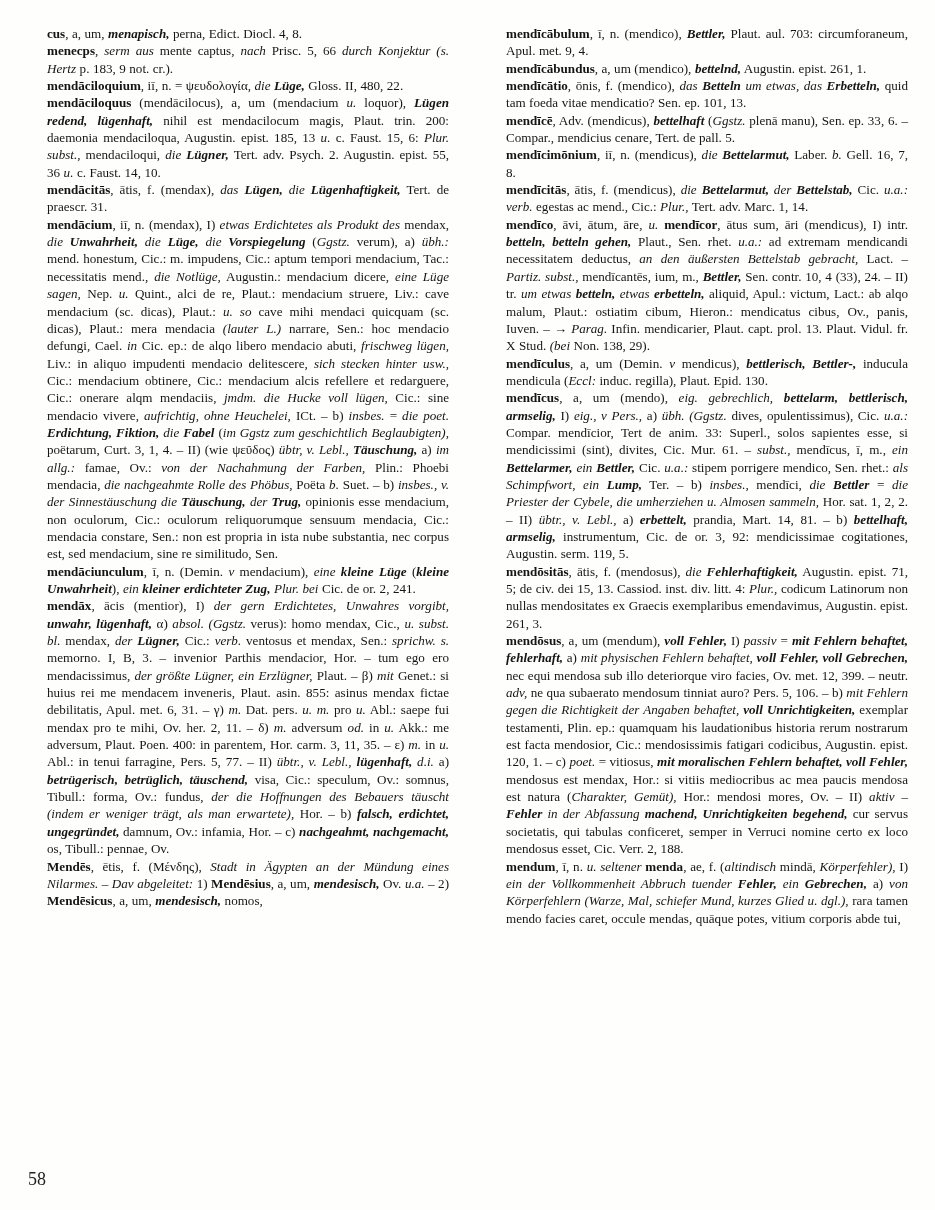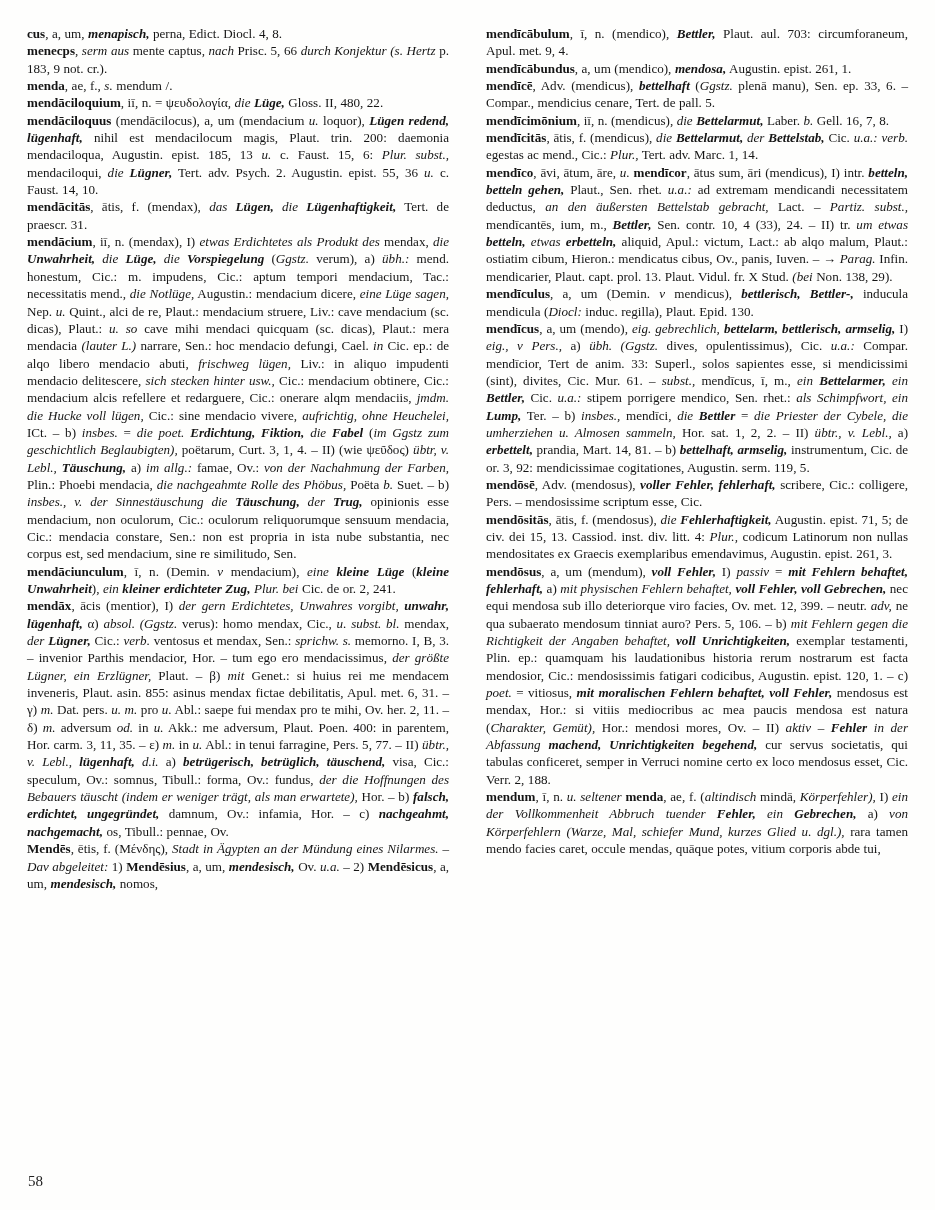--- a/index.html
+++ b/index.html
@@ -15,63 +15,62 @@
     background: #fefefd;
     overflow: hidden;
   }
   .columns {
     position: absolute;
     left: 27px; top: 25px;
     width: 881px;
     display: flex;
     gap: 37px;
   }
-  .column { width: 422px; }
+  .column { width: 422px; margin-left: 20px; }
   p.entry {
     font-size: 13.1px;
     line-height: 17.35px;
     text-align: justify;
     word-spacing: 0.2px;
   }
   .b  { font-weight: 700; }
   .i  { font-style: italic; }
   .bi { font-weight: 700; font-style: italic; }
   .page-number {
     position: absolute;
     left: 28px; bottom: 20px;
-    font-size: 15px;
+    font-size: 18px;
     color: #222;
   }
 </style>
 </head>
 <body>
 
 <div class="page">
   <div class="columns">
     <div class="column">
         <p class="entry"><span class="b">cus</span><span>, a, um, </span><span class="bi">menapisch,</span><span> perna, Edict. Diocl. 4, 8.</span></p>
         <p class="entry"><span class="b">menecps</span><span>, </span><span class="i">serm aus</span><span> mente captus, </span><span class="i">nach</span><span> Prisc. 5, 66 </span><span class="i">durch Konjektur (s. Hertz</span><span> p. 183, 9 not. cr.).</span></p>
-        <p class="entry"><span class="b">menda</span><span>, ae, f., </span><span class="i">s.</span><span> mendum /.</span></p>
         <p class="entry"><span class="b">mendāciloquium</span><span>, iī, n. = ψευδολογία, </span><span class="i">die</span><span class="bi"> Lüge,</span><span> Gloss. II, 480, 22.</span></p>
         <p class="entry"><span class="b">mendāciloquus</span><span> (mendācilocus), a, um (mendacium </span><span class="i">u.</span><span> loquor), </span><span class="bi">Lügen redend, lügenhaft,</span><span> nihil est mendacilocum magis, Plaut. trin. 200: daemonia mendaciloqua, Augustin. epist. 185, 13 </span><span class="i">u.</span><span> c. Faust. 15, 6: </span><span class="i">Plur. subst.,</span><span> mendaciloqui, </span><span class="i">die</span><span class="bi"> Lügner,</span><span> Tert. adv. Psych. 2. Augustin. epist. 55, 36 </span><span class="i">u.</span><span> c. Faust. 14, 10.</span></p>
         <p class="entry"><span class="b">mendācitās</span><span>, ātis, f. (mendax), </span><span class="i">das</span><span class="bi"> Lügen,</span><span class="i"> die</span><span class="bi"> Lügenhaftigkeit,</span><span> Tert. de praescr. 31.</span></p>
         <p class="entry"><span class="b">mendācium</span><span>, iī, n. (mendax), I) </span><span class="i">etwas Erdichtetes als Produkt des</span><span> mendax, </span><span class="i">die</span><span class="bi"> Unwahrheit,</span><span class="i"> die</span><span class="bi"> Lüge,</span><span class="i"> die</span><span class="bi"> Vorspiegelung</span><span> (</span><span class="i">Ggstz.</span><span> verum), a) </span><span class="i">übh.:</span><span> mend. honestum, Cic.: m. impudens, Cic.: aptum tempori mendacium, Tac.: necessitatis mend., </span><span class="i">die Notlüge,</span><span> Augustin.: mendacium dicere, </span><span class="i">eine Lüge sagen,</span><span> Nep. </span><span class="i">u.</span><span> Quint., alci de re, Plaut.: mendacium struere, Liv.: cave mendacium (sc. dicas), Plaut.: </span><span class="i">u. so</span><span> cave mihi mendaci quicquam (sc. dicas), Plaut.: mera mendacia </span><span class="i">(lauter L.)</span><span> narrare, Sen.: hoc mendacio defungi, Cael. </span><span class="i">in</span><span> Cic. ep.: de alqo libero mendacio abuti, </span><span class="i">frischweg lügen,</span><span> Liv.: in aliquo impudenti mendacio delitescere, </span><span class="i">sich stecken hinter usw.,</span><span> Cic.: mendacium obtinere, Cic.: mendacium alcis refellere et redarguere, Cic.: onerare alqm mendaciis, </span><span class="i">jmdm. die Hucke voll lügen,</span><span> Cic.: sine mendacio vivere, </span><span class="i">aufrichtig, ohne Heuchelei,</span><span> ICt. – b) </span><span class="i">insbes.</span><span> = </span><span class="i">die poet.</span><span class="bi"> Erdichtung, Fiktion,</span><span class="i"> die</span><span class="bi"> Fabel</span><span> (</span><span class="i">im Ggstz zum geschichtlich Beglaubigten),</span><span> poëtarum, Curt. 3, 1, 4. – II) (wie ψεῦδος) </span><span class="i">übtr, v. Lebl.,</span><span class="bi"> Täuschung,</span><span> a) </span><span class="i">im allg.:</span><span> famae, Ov.: </span><span class="i">von der Nachahmung der Farben,</span><span> Plin.: Phoebi mendacia, </span><span class="i">die nachgeahmte Rolle des Phöbus,</span><span> Poëta </span><span class="i">b.</span><span> Suet. – b) </span><span class="i">insbes., v. der Sinnestäuschung die</span><span class="bi"> Täuschung,</span><span class="i"> der</span><span class="bi"> Trug,</span><span> opinionis esse mendacium, non oculorum, Cic.: oculorum reliquorumque sensuum mendacia, Cic.: mendacia constare, Sen.: non est propria in ista nube substantia, nec corpus est, sed mendacium, sine re similitudo, Sen.</span></p>
         <p class="entry"><span class="b">mendāciunculum</span><span>, ī, n. (Demin. </span><span class="i">v</span><span> mendacium), </span><span class="i">eine</span><span class="bi"> kleine Lüge</span><span> (</span><span class="bi">kleine Unwahrheit</span><span>), </span><span class="i">ein</span><span class="bi"> kleiner erdichteter Zug,</span><span class="i"> Plur. bei</span><span> Cic. de or. 2, 241.</span></p>
         <p class="entry"><span class="b">mendāx</span><span>, ācis (mentior), I) </span><span class="i">der gern Erdichtetes, Unwahres vorgibt,</span><span class="bi"> unwahr, lügenhaft,</span><span> α) </span><span class="i">absol. (Ggstz.</span><span> verus): homo mendax, Cic., </span><span class="i">u. subst. bl.</span><span> mendax, </span><span class="i">der</span><span class="bi"> Lügner,</span><span> Cic.: </span><span class="i">verb.</span><span> ventosus et mendax, Sen.: </span><span class="i">sprichw. s.</span><span> memorno. I, B, 3. – invenior Parthis mendacior, Hor. – tum ego ero mendacissimus, </span><span class="i">der größte Lügner, ein Erzlügner,</span><span> Plaut. – β) </span><span class="i">mit</span><span> Genet.: si huius rei me mendacem inveneris, Plaut. asin. 855: asinus mendax fictae debilitatis, Apul. met. 6, 31. – γ) </span><span class="i">m.</span><span> Dat. pers. </span><span class="i">u. m.</span><span> pro </span><span class="i">u.</span><span> Abl.: saepe fui mendax pro te mihi, Ov. her. 2, 11. – δ) </span><span class="i">m.</span><span> adversum </span><span class="i">od.</span><span> in </span><span class="i">u.</span><span> Akk.: me adversum, Plaut. Poen. 400: in parentem, Hor. carm. 3, 11, 35. – ε) </span><span class="i">m.</span><span> in </span><span class="i">u.</span><span> Abl.: in tenui farragine, Pers. 5, 77. – II) </span><span class="i">übtr., v. Lebl.,</span><span class="bi"> lügenhaft,</span><span class="i"> d.i.</span><span> a) </span><span class="bi">betrügerisch, betrüglich, täuschend,</span><span> visa, Cic.: speculum, Ov.: somnus, Tibull.: forma, Ov.: fundus, </span><span class="i">der die Hoffnungen des Bebauers täuscht (indem er weniger trägt, als man erwartete),</span><span> Hor. – b) </span><span class="bi">falsch, erdichtet, ungegründet,</span><span> damnum, Ov.: infamia, Hor. – c) </span><span class="bi">nachgeahmt, nachgemacht,</span><span> os, Tibull.: pennae, Ov.</span></p>
         <p class="entry"><span class="b">Mendēs</span><span>, ētis, f. (Μένδης), </span><span class="i">Stadt in Ägypten an der Mündung eines Nilarmes. – Dav abgeleitet:</span><span> 1) </span><span class="b">Mendēsius</span><span>, a, um, </span><span class="bi">mendesisch,</span><span> Ov. </span><span class="i">u.a.</span><span> – 2) </span><span class="b">Mendēsicus</span><span>, a, um, </span><span class="bi">mendesisch,</span><span> nomos,</span></p>
       </div>
     <div class="column">
         <p class="entry"><span class="b">mendīcābulum</span><span>, ī, n. (mendico), </span><span class="bi">Bettler,</span><span> Plaut. aul. 703: circumforaneum, Apul. met. 9, 4.</span></p>
-        <p class="entry"><span class="b">mendīcābundus</span><span>, a, um (mendico), </span><span class="bi">mendosa,</span><span> Augustin. epist. 261, 1.</span></p>
+        <p class="entry"><span class="b">mendīcābundus</span><span>, a, um (mendico), </span><span class="bi">bettelnd,</span><span> Augustin. epist. 261, 1.</span></p>
+        <p class="entry"><span class="b">mendīcātio</span><span>, ōnis, f. (mendico), </span><span class="i">das</span><span class="bi"> Betteln</span><span class="i"> um etwas, das</span><span class="bi"> Erbetteln,</span><span> quid tam foeda vitae mendicatio? Sen. ep. 101, 13.</span></p>
         <p class="entry"><span class="b">mendīcē</span><span>, Adv. (mendicus), </span><span class="bi">bettelhaft</span><span> (</span><span class="i">Ggstz.</span><span> plenā manu), Sen. ep. 33, 6. – Compar., mendicius cenare, Tert. de pall. 5.</span></p>
         <p class="entry"><span class="b">mendīcimōnium</span><span>, iī, n. (mendicus), </span><span class="i">die</span><span class="bi"> Bettelarmut,</span><span> Laber. </span><span class="i">b.</span><span> Gell. 16, 7, 8.</span></p>
         <p class="entry"><span class="b">mendīcitās</span><span>, ātis, f. (mendicus), </span><span class="i">die</span><span class="bi"> Bettelarmut,</span><span class="i"> der</span><span class="bi"> Bettelstab,</span><span> Cic. </span><span class="i">u.a.:</span><span class="i"> verb.</span><span> egestas ac mend., Cic.: </span><span class="i">Plur.,</span><span> Tert. adv. Marc. 1, 14.</span></p>
         <p class="entry"><span class="b">mendīco</span><span>, āvi, ātum, āre, </span><span class="i">u.</span><span> </span><span class="b">mendīcor</span><span>, ātus sum, āri (mendicus), I) intr. </span><span class="bi">betteln, betteln gehen,</span><span> Plaut., Sen. rhet. </span><span class="i">u.a.:</span><span> ad extremam mendicandi necessitatem deductus, </span><span class="i">an den äußersten Bettelstab gebracht,</span><span> Lact. – </span><span class="i">Partiz. subst.,</span><span> mendīcantēs, ium, m., </span><span class="bi">Bettler,</span><span> Sen. contr. 10, 4 (33), 24. – II) tr. </span><span class="i">um etwas</span><span class="bi"> betteln,</span><span class="i"> etwas</span><span class="bi"> erbetteln,</span><span> aliquid, Apul.: victum, Lact.: ab alqo malum, Plaut.: ostiatim cibum, Hieron.: mendicatus cibus, Ov., panis, Iuven. – → </span><span class="i">Parag.</span><span> Infin. mendicarier, Plaut. capt. prol. 13. Plaut. Vidul. fr. X Stud. </span><span class="i">(bei</span><span> Non. 138, 29).</span></p>
-        <p class="entry"><span class="b">mendīculus</span><span>, a, um (Demin. </span><span class="i">v</span><span> mendicus), </span><span class="bi">bettlerisch, Bettler-,</span><span> inducula mendicula (</span><span class="i">Diocl:</span><span> induc. regilla), Plaut. Epid. 130.</span></p>
+        <p class="entry"><span class="b">mendīculus</span><span>, a, um (Demin. </span><span class="i">v</span><span> mendicus), </span><span class="bi">bettlerisch, Bettler-,</span><span> inducula mendicula (</span><span class="i">Eccl:</span><span> induc. regilla), Plaut. Epid. 130.</span></p>
         <p class="entry"><span class="b">mendīcus</span><span>, a, um (mendo), </span><span class="i">eig. gebrechlich,</span><span class="bi"> bettelarm, bettlerisch, armselig,</span><span> I) </span><span class="i">eig., v Pers.,</span><span> a) </span><span class="i">übh. (Ggstz.</span><span> dives, opulentissimus), Cic. </span><span class="i">u.a.:</span><span> Compar. mendīcior, Tert de anim. 33: Superl., solos sapientes esse, si mendicissimi (sint), divites, Cic. Mur. 61. – </span><span class="i">subst.,</span><span> mendīcus, ī, m., </span><span class="i">ein</span><span class="bi"> Bettelarmer,</span><span class="i"> ein</span><span class="bi"> Bettler,</span><span> Cic. </span><span class="i">u.a.:</span><span> stipem porrigere mendico, Sen. rhet.: </span><span class="i">als Schimpfwort, ein</span><span class="bi"> Lump,</span><span> Ter. – b) </span><span class="i">insbes.,</span><span> mendīci, </span><span class="i">die</span><span class="bi"> Bettler</span><span> = </span><span class="i">die Priester der Cybele, die umherziehen u. Almosen sammeln,</span><span> Hor. sat. 1, 2, 2. – II) </span><span class="i">übtr., v. Lebl.,</span><span> a) </span><span class="bi">erbettelt,</span><span> prandia, Mart. 14, 81. – b) </span><span class="bi">bettelhaft, armselig,</span><span> instrumentum, Cic. de or. 3, 92: mendicissimae cogitationes, Augustin. serm. 119, 5.</span></p>
-        <p class="entry"><span class="b">mendōsē</span><span>, Adv. (mendosus), </span><span class="bi">voller Fehler, fehlerhaft,</span><span> scribere, Cic.: colligere, Pers. – mendosissime scriptum esse, Cic.</span></p>
         <p class="entry"><span class="b">mendōsitās</span><span>, ātis, f. (mendosus), </span><span class="i">die</span><span class="bi"> Fehlerhaftigkeit,</span><span> Augustin. epist. 71, 5; de civ. dei 15, 13. Cassiod. inst. div. litt. 4: </span><span class="i">Plur.,</span><span> codicum Latinorum non nullas mendositates ex Graecis exemplaribus emendavimus, Augustin. epist. 261, 3.</span></p>
         <p class="entry"><span class="b">mendōsus</span><span>, a, um (mendum), </span><span class="bi">voll Fehler,</span><span> I) </span><span class="i">passiv</span><span> = </span><span class="bi">mit Fehlern behaftet, fehlerhaft,</span><span> a) </span><span class="i">mit physischen Fehlern behaftet,</span><span class="bi"> voll Fehler, voll Gebrechen,</span><span> nec equi mendosa sub illo deteriorque viro facies, Ov. met. 12, 399. – neutr. </span><span class="i">adv,</span><span> ne qua subaerato mendosum tinniat auro? Pers. 5, 106. – b) </span><span class="i">mit Fehlern gegen die Richtigkeit der Angaben behaftet,</span><span class="bi"> voll Unrichtigkeiten,</span><span> exemplar testamenti, Plin. ep.: quamquam his laudationibus historia rerum nostrarum est facta mendosior, Cic.: mendosissimis fatigari codicibus, Augustin. epist. 120, 1. – c) </span><span class="i">poet.</span><span> = vitiosus, </span><span class="bi">mit moralischen Fehlern behaftet, voll Fehler,</span><span> mendosus est mendax, Hor.: si vitiis mediocribus ac mea paucis mendosa est natura (</span><span class="i">Charakter, Gemüt),</span><span> Hor.: mendosi mores, Ov. – II) </span><span class="i">aktiv</span><span> – </span><span class="bi">Fehler</span><span class="i"> in der Abfassung</span><span class="bi"> machend, Unrichtigkeiten begehend,</span><span> cur servus societatis, qui tabulas conficeret, semper in Verruci nomine certo ex loco mendosus esset, Cic. Verr. 2, 188.</span></p>
         <p class="entry"><span class="b">mendum</span><span>, ī, n. </span><span class="i">u. seltener</span><span> </span><span class="b">menda</span><span>, ae, f. (</span><span class="i">altindisch</span><span> mindā, </span><span class="i">Körperfehler),</span><span> I) </span><span class="i">ein der Vollkommenheit Abbruch tuender</span><span class="bi"> Fehler,</span><span class="i"> ein</span><span class="bi"> Gebrechen,</span><span> a) </span><span class="i">von Körperfehlern (Warze, Mal, schiefer Mund, kurzes Glied u. dgl.),</span><span> rara tamen mendo facies caret, occule mendas, quāque potes, vitium corporis abde tui,</span></p>
       </div>
   </div>
   <div class="page-number">58</div>
 </div>
 
 </body></html>

